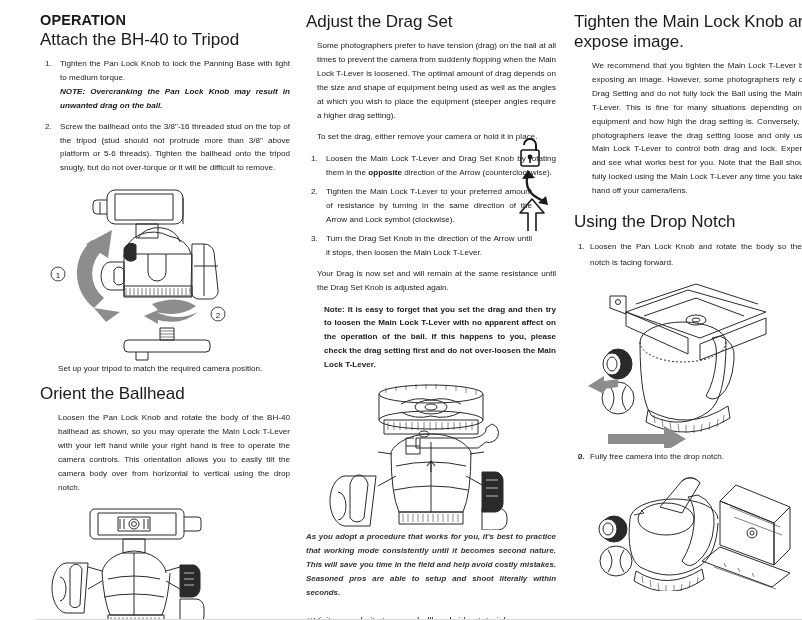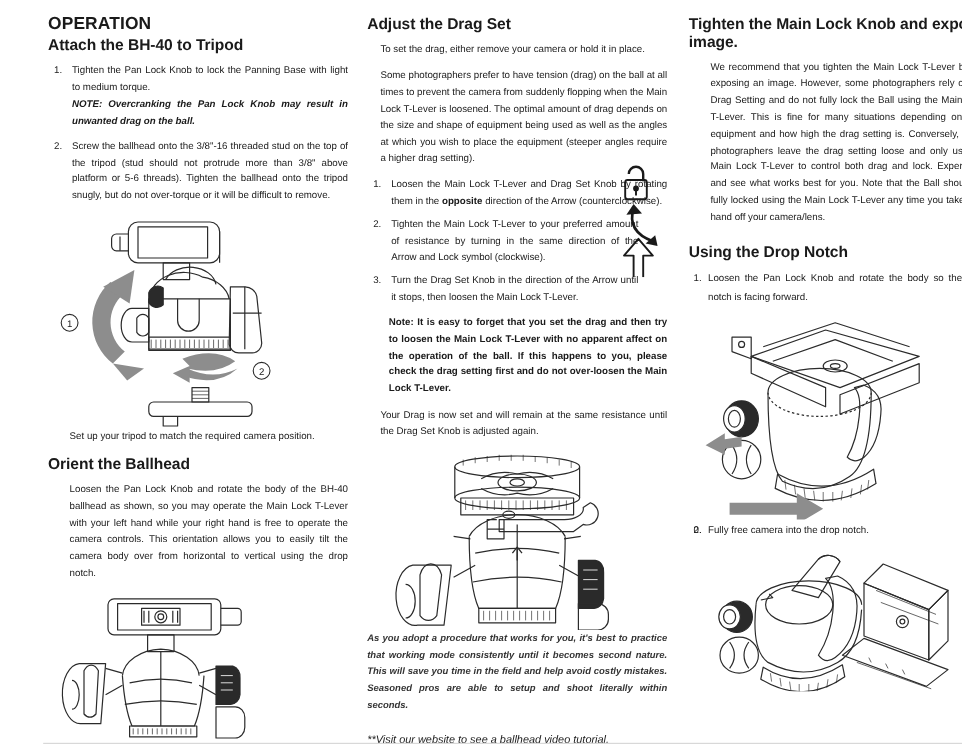--- a/index.html
+++ b/index.html
@@ -34,22 +34,22 @@
   .col-2 { padding-left: 0; }
   .col-3 { padding-left: 2px; }
 
   h1.op-title {
     font-size: 14.5px;
     font-weight: bold;
     margin: 0 0 2px 0;
     letter-spacing: 0.1px;
   }
   h2.sec-title {
-    font-size: 13px;
-    font-weight: bold;
+    font-size: 17px;
+    font-weight: normal;
     margin: 0 0 7px 0;
     letter-spacing: -0.05px;
   }
   h2.sec-title.spaced { margin-top: 14px; }
 
   p.body {
     font-size: 8.1px;
     line-height: 1.72;
     margin: 0 0 8px 0;
     text-align: justify;
@@ -253,22 +253,22 @@
           </g>
         </g>
       </svg>
     </div>
   </div>
 
   <div class="col col-2">
 
     <h2 class="sec-title">Adjust the Drag Set</h2>
 
+    <p class="body indent-sm">Some photographers prefer to have tension (drag) on the ball at all times to prevent the camera from suddenly flopping when the Main Lock T-Lever is loosened. The optimal amount of drag depends on the size and shape of equipment being used as well as the angles at which you wish to place the equipment (steeper angles require a higher drag setting).</p>
     <p class="body indent-sm">To set the drag, either remove your camera or hold it in place.</p>
-    <p class="body indent-sm">Some photographers prefer to have tension (drag) on the ball at all times to prevent the camera from suddenly flopping when the Main Lock T-Lever is loosened. The optimal amount of drag depends on the size and shape of equipment being used as well as the angles at which you wish to place the equipment (steeper angles require a higher drag setting).</p>
 
     <ol class="steps tight">
       <li>
         <span>Loosen the Main Lock T-Lever and Drag Set Knob by rotating them in the </span><span class="b">opposite</span><span> direction of the Arrow (counterclockwise).</span>
       </li>
       <li style="padding-right:24px;">
         <span>Tighten the Main Lock T-Lever to your preferred amount of resistance by turning in the same direction of the Arrow and Lock symbol (clockwise).</span>
       </li>
       <li style="padding-right:24px;">
         <span>Turn the Drag Set Knob in the direction of the Arrow until it stops, then loosen the Main Lock T-Lever.</span>
@@ -285,22 +285,22 @@
       <g fill="none" stroke="#1a1a1a" stroke-width="2.2" stroke-linecap="round">
         <path d="M22 38 q-6 20 16 28"></path>
         <path d="M16 44 l6 -9 l7 8" fill="#1a1a1a" stroke="none"></path>
         <path d="M40 61 l2 9 l-10 -2" fill="#1a1a1a" stroke="none"></path>
       </g>
       <g fill="none" stroke="#1a1a1a" stroke-width="1.6" stroke-linejoin="round">
         <path d="M22 96 v-18 l-8 0 l12 -14 l12 14 l-8 0 v18"></path>
       </g>
     </svg>
 
+    <p class="body indent-sm">Your Drag is now set and will remain at the same resistance until the Drag Set Knob is adjusted again.</p>
     <p class="body indent bold">Note: It is easy to forget that you set the drag and then try to loosen the Main Lock T-Lever with no apparent affect on the operation of the ball. If this happens to you, please check the drag setting first and do not over-loosen the Main Lock T-Lever.</p>
-    <p class="body indent-sm">Your Drag is now set and will remain at the same resistance until the Drag Set Knob is adjusted again.</p>
 
     <div class="illus" style="margin-top:4px;">
       <svg width="250" height="150" viewBox="0 0 250 150">
         <g fill="none" stroke="#2b2b2b" stroke-width="1" stroke-linejoin="round">
 
           <ellipse cx="125" cy="14" rx="52" ry="9"></ellipse>
           <path d="M73 14 v26 M177 14 v26"></path>
           <ellipse cx="125" cy="40" rx="52" ry="9"></ellipse>
           <g stroke-width="0.55">
             <path d="M80 8 v5 M90 6 v5 M100 5 v5 M110 4 v5 M120 4 v5 M130 4 v5 M140 5 v5 M150 6 v5 M160 8 v5 M170 10 v5"></path>

